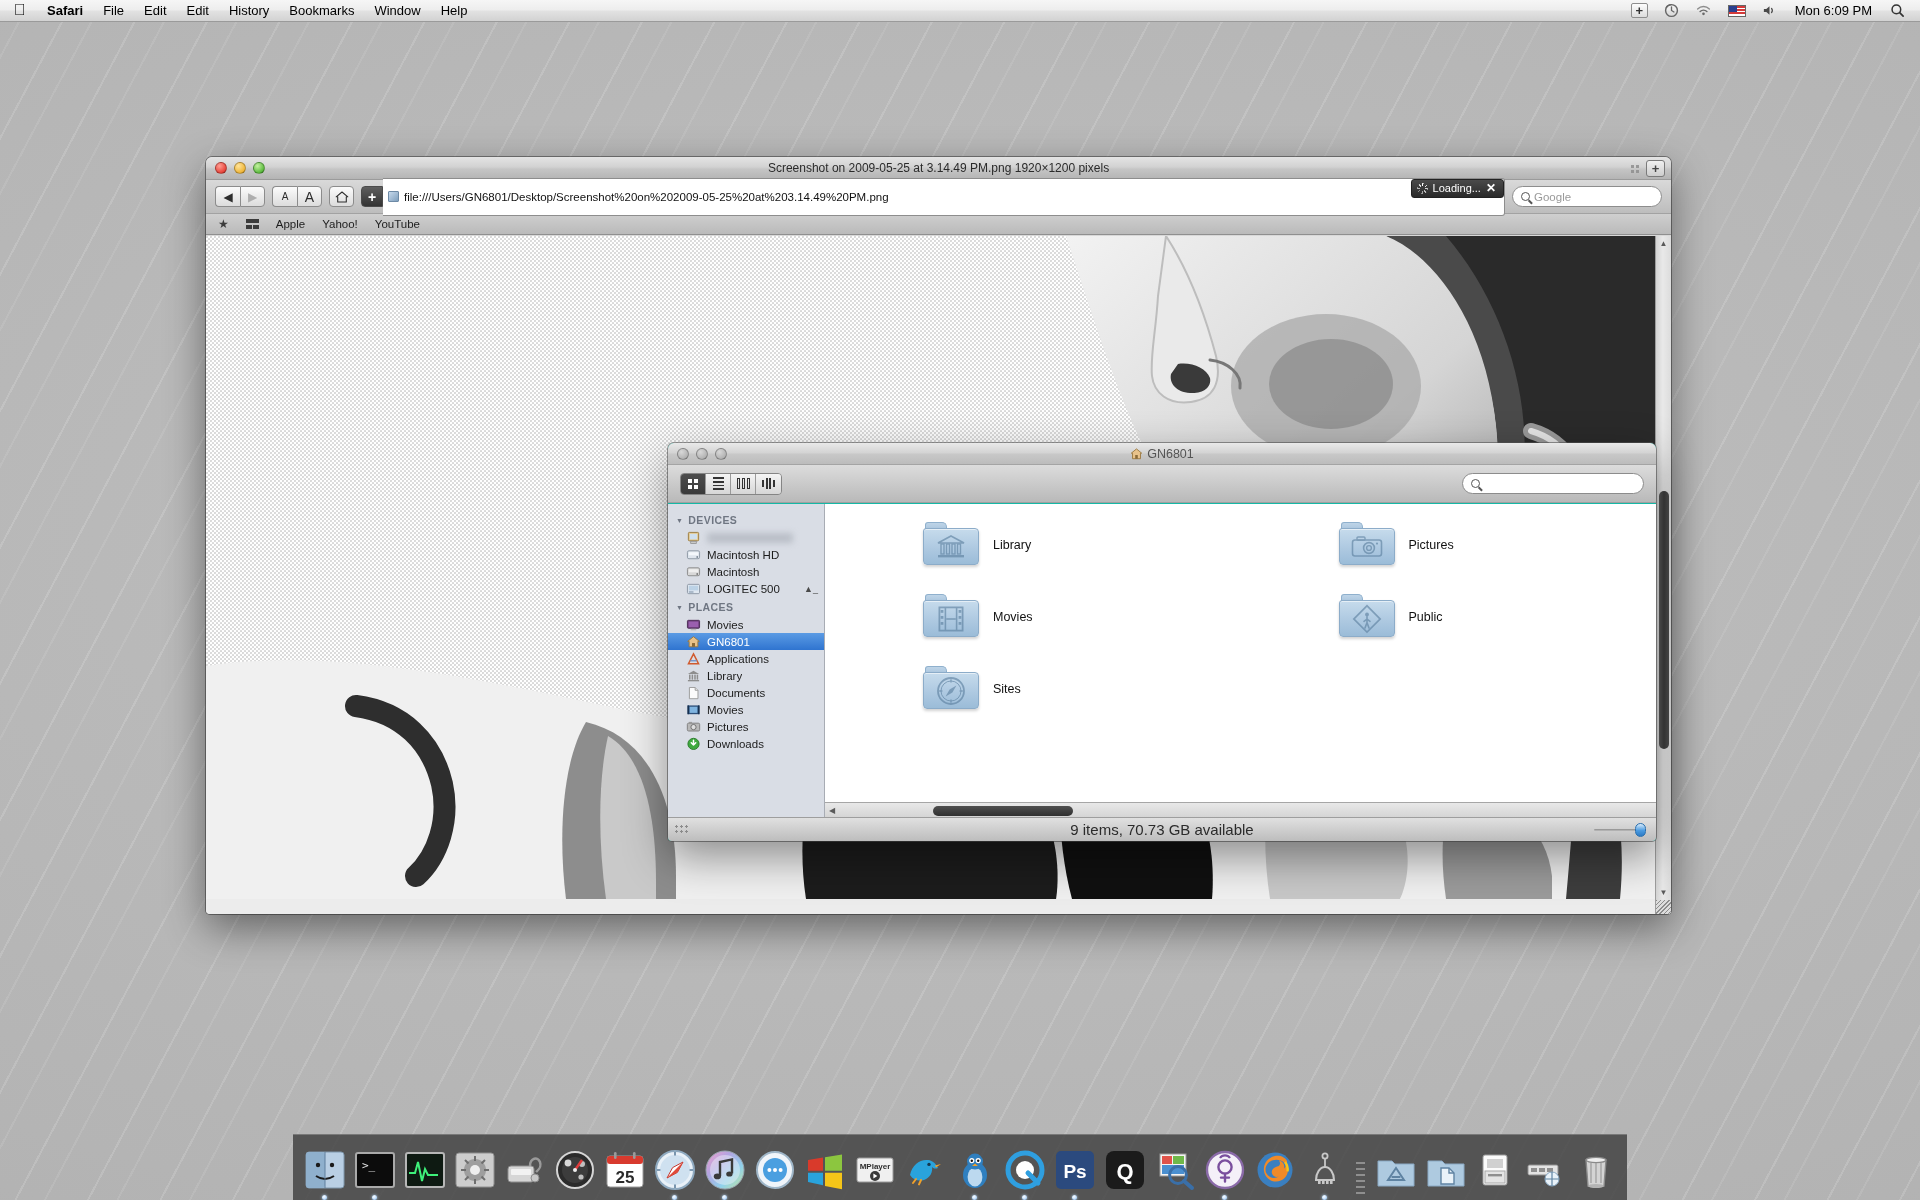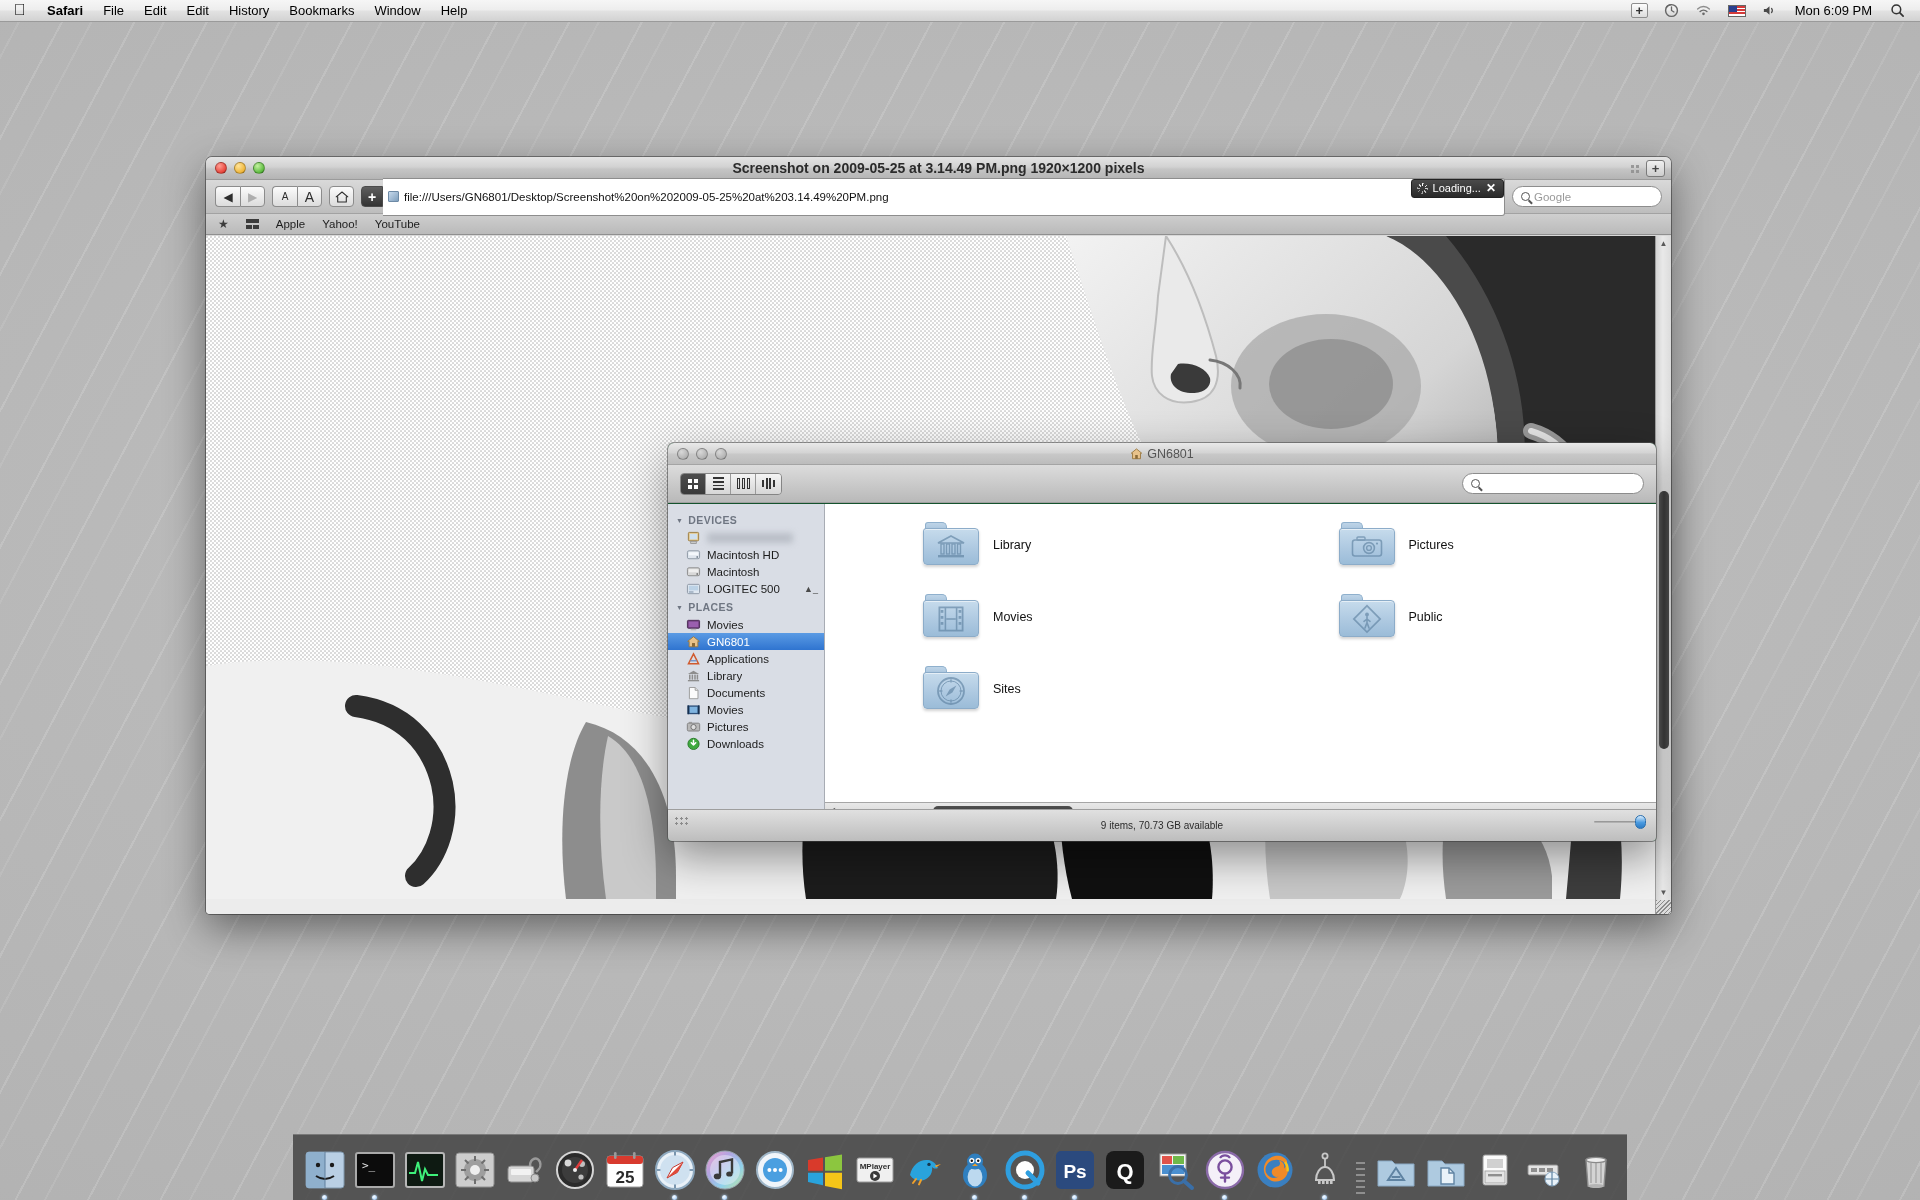--- a/index.html
+++ b/index.html
@@ -65,21 +65,21 @@
     display: flex; align-items: center;
   }
   .traffic { display: flex; gap: 7px; padding-left: 9px; align-items: center; }
   .tl { width: 12px; height: 12px; border-radius: 50%; border: 1px solid rgba(0,0,0,.28); }
   .tl.red    { background: radial-gradient(circle at 35% 30%, #ff9d92, #e8453b 70%, #b32b22); }
   .tl.yellow { background: radial-gradient(circle at 35% 30%, #ffe49a, #f0b63a 70%, #bd8a16); }
   .tl.green  { background: radial-gradient(circle at 35% 30%, #c4f1a0, #5cbb3f 70%, #3d8a26); }
   .tl.gray   { background: radial-gradient(circle at 35% 30%, #d8d8d8, #b3b3b3 70%, #949494); }
   .sf-title {
     position: absolute; left: 0; right: 0; text-align: center;
-    font-size: 14px; color: #2b2b2b; font-weight: 700; pointer-events: none;
+    font-size: 12px; color: #2b2b2b; font-weight: 400; pointer-events: none;
   }
   .sf-newtab {
     position: absolute; right: 6px; top: 3px; width: 19px; height: 17px;
     border-radius: 3px; border: 1px solid #7a7a7a;
     background: linear-gradient(to bottom,#f0f0f0,#cdcdcd);
     display: flex; align-items: center; justify-content: center;
     font-size: 13px; font-weight: bold; color: #444; line-height: 1;
   }
   .sf-dots {
     position: absolute; right: 31px; top: 7px; width: 10px; height: 9px;
@@ -196,21 +196,21 @@
   .sf-grow {
     position: absolute; right: 0; bottom: 0; width: 15px; height: 14px;
     background: repeating-linear-gradient(135deg,#8c8c8c 0 1px,transparent 1px 3px), #dcdcdc;
   }
 
   
   #finder {
     position: absolute; left: 668px; top: 443px; width: 988px; height: 398px;
     border-radius: 6px 6px 4px 4px; overflow: hidden;
     box-shadow: 0 16px 44px rgba(0,0,0,.42), 0 0 0 1px rgba(90,90,90,.6);
-    background: #14532d; z-index: 200;
+    background: #14b8a6; z-index: 200;
   }
   .fd-titlebar {
     height: 22px; position: relative;
     background: linear-gradient(to bottom,#e9e9e9,#d3d3d3 48%,#c8c8c8 52%,#bcbcbc);
     border-bottom: 1px solid #a4a4a4; display: flex; align-items: center;
   }
   .fd-title {
     position: absolute; left: 0; right: 0; text-align: center;
     font-size: 12.5px; color: #555; display: flex; align-items: center;
     justify-content: center; gap: 4px; pointer-events: none;
@@ -273,24 +273,24 @@
     position: absolute; left: 0; right: 0; bottom: 0; height: 15px;
     background: linear-gradient(to bottom,#e8e8e8,#d5d5d5);
     border-top: 1px solid #a6a6a6; display: flex; align-items: center;
   }
   .fd-hscroll .harrow { width: 14px; text-align: center; font-size: 8px; color: #5a5a5a; }
   .fd-hscroll .hthumb {
     position: absolute; left: 108px; width: 140px; height: 10px; top: 3px;
     border-radius: 5px; background: linear-gradient(to bottom,#4f4f4f,#303030);
   }
   .fd-statusbar {
-    position: absolute; left: 0; right: 0; bottom: 0; height: 32px;
+    position: absolute; left: 0; right: 0; bottom: 0; height: 24px;
     background: linear-gradient(to bottom,#e0e0e0,#bdbdbd);
     border-top: 1px solid #9e9e9e; display: flex; align-items: center;
-    justify-content: center; font-size: 10px; color: #2b2b2b; position: absolute;
+    justify-content: center; font-size: 15px; color: #2b2b2b; position: absolute;
   }
   .fd-grip {
     position: absolute; left: 6px; top: 6px; width: 14px; height: 11px;
     background-image: radial-gradient(#8b8b8b 38%, transparent 40%);
     background-size: 5px 5px;
   }
   .fd-zoomslider {
     position: absolute; right: 10px; top: 7px; width: 52px; height: 10px;
   }
   .fd-zoomslider .track {

